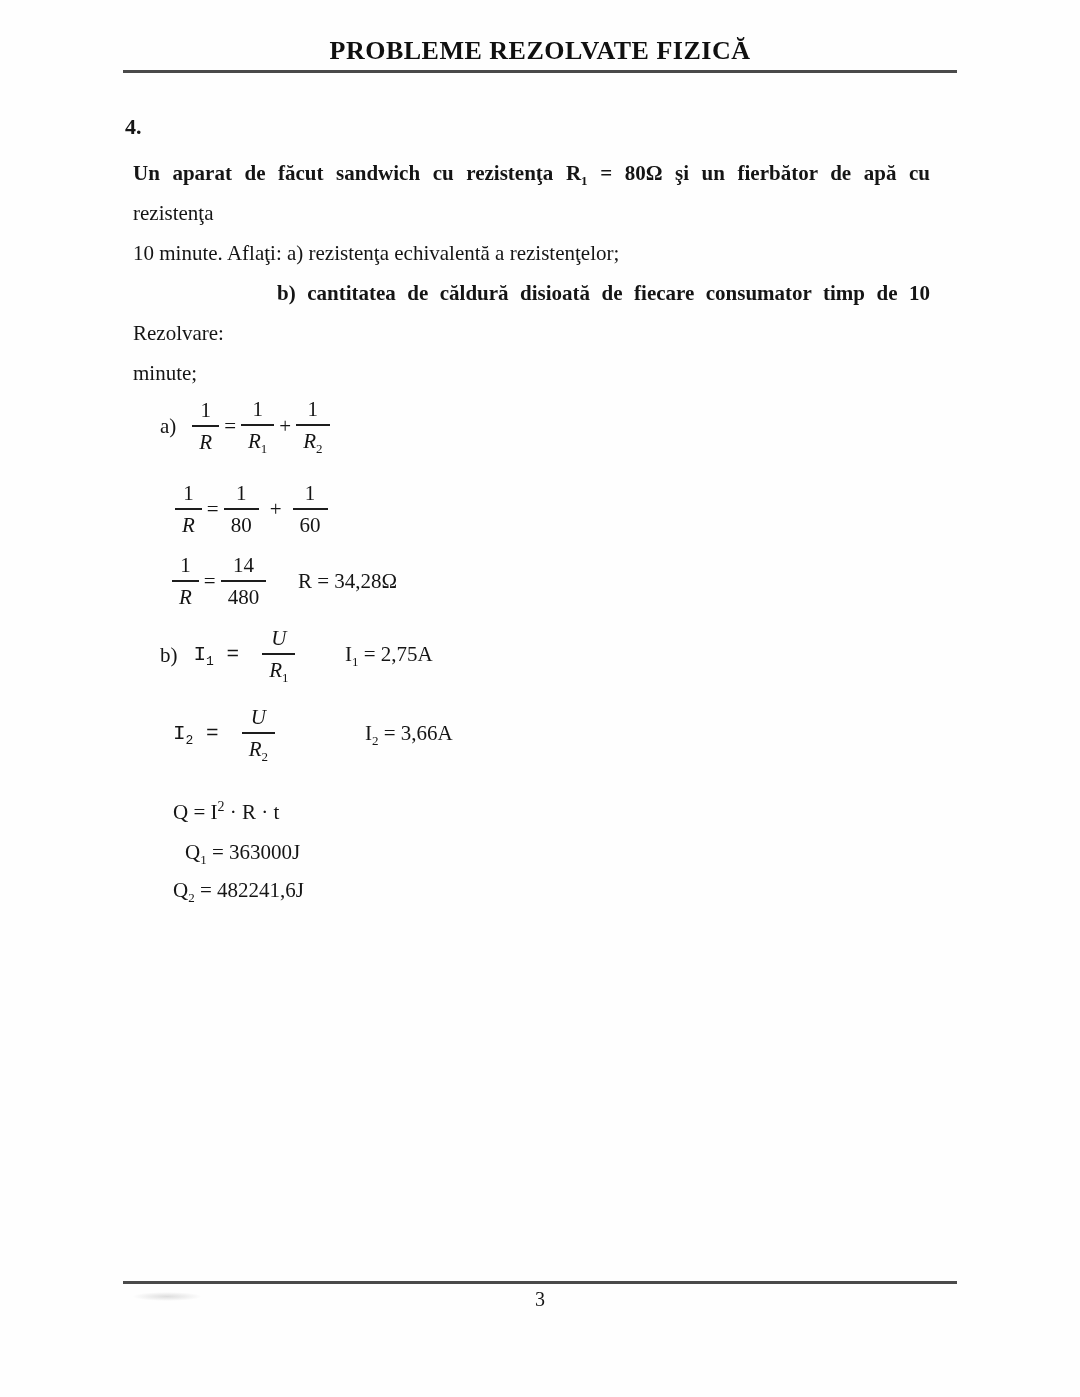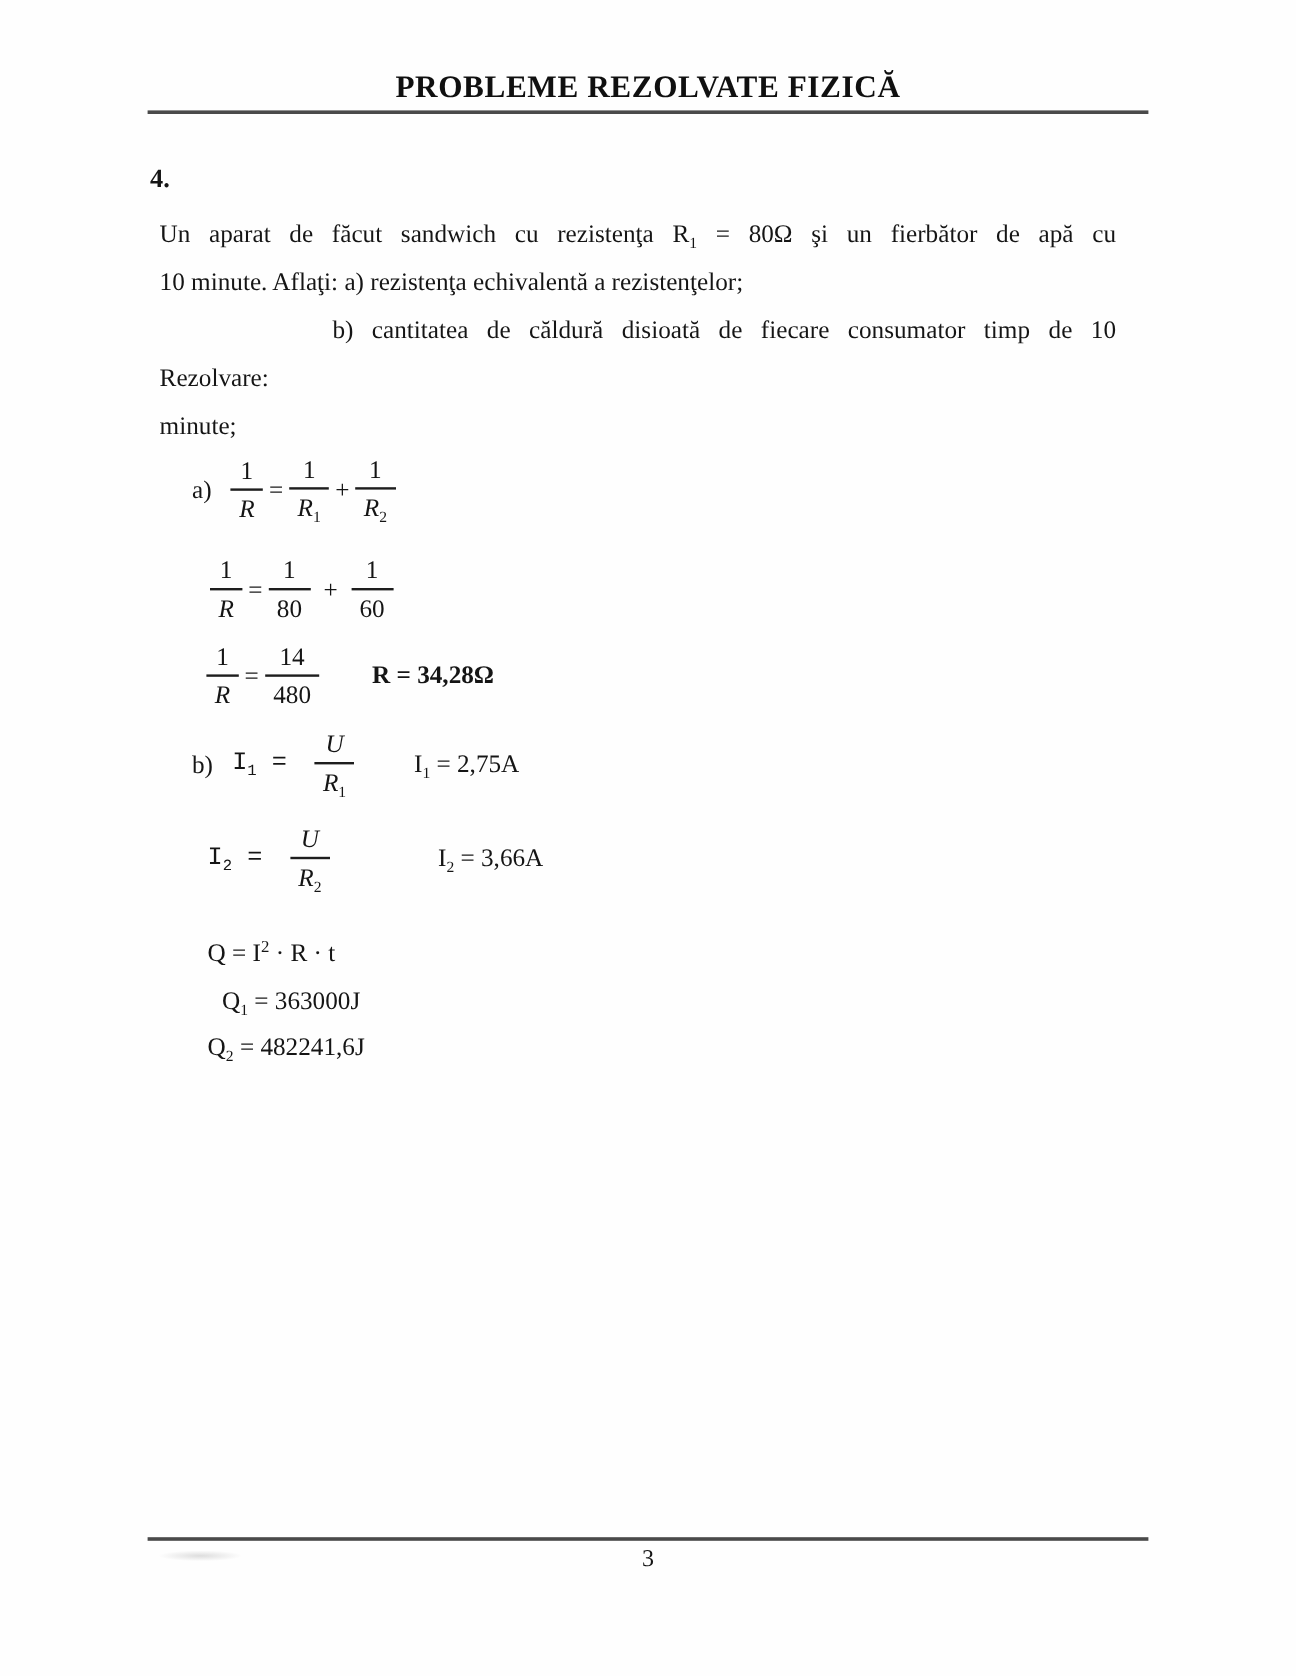--- a/index.html
+++ b/index.html
@@ -7,21 +7,21 @@
     position: relative;
     width: 1080px;
     height: 1397px;
     background: #fefefe;
     font-family: "Liberation Serif", "DejaVu Serif", serif;
     color: #151515;
     overflow: hidden;
   }
 
   
-  .header { padding-top: 58px; }
+  .header { padding-top: 36px; }
   .header-title {
     text-align: center;
     font-size: 26px;
     font-weight: bold;
     line-height: 30px;
     letter-spacing: 0.5px;
     color: #101010;
   }
   .rule {
     margin-left: 123px;
@@ -40,21 +40,21 @@
   }
 
   
   .content {
     margin-left: 133px;
     width: 797px;
     margin-top: 12px;
     font-size: 21px;
   }
   .tline { line-height: 40px; white-space: normal; }
-  .just { text-align: justify; text-align-last: justify; }
+  .just { text-align: justify; text-align-last: justify; font-weight: bold; }
   .indent-b { margin-left: 144px; width: 653px; }
 
   sub.ss { font-size: 13px; line-height: 1; vertical-align: -5px; }
   sup.sp { font-size: 14px; line-height: 1; vertical-align: 8px; }
 
   
   .eqrow {
     display: flex;
     align-items: center;
     position: relative;
@@ -75,21 +75,21 @@
     white-space: nowrap;
   }
   .row-a   { margin: 4px 0 0 27px; }
   .row-2   { margin: 26px 0 0 42px; }
   .row-3   { margin: 16px 0 0 39px; }
   .row-b   { margin: 17px 0 0 27px; }
   .row-i2  { margin: 21px 0 0 40px; }
   .row-q   { margin: 35px 0 0 40px; line-height: 28px; }
   .row-q1  { margin: 12px 0 0 52px; line-height: 28px; }
   .row-q2  { margin: 10px 0 0 40px; line-height: 28px; }
-  .row-3 .eq-result  { left: 138px; font-weight: bold; }
+  .row-3 .eq-result  { left: 126px; }
   .row-b .eq-result  { left: 185px; }
   .row-i2 .eq-result { left: 160px; margin-left: 32px; }
 
   
   .footer-rule { position: absolute; left: 123px; top: 1281px; width: 834px; height: 3px; background: #4a4a4a; }
   .page-number { position: absolute; top: 1286px; left: 0; width: 100%; text-align: center; font-size: 20px; line-height: 26px; }
   .smudge { position: absolute; left: 132px; top: 1292px; width: 70px; height: 9px;
             background: radial-gradient(ellipse at center, rgba(160,160,160,0.35), rgba(255,255,255,0) 70%); }
 </style>
 </head>
@@ -101,20 +101,21 @@
     <div class="header-title">PROBLEME REZOLVATE FIZICĂ</div>
     <div class="rule"></div>
   </div>
 
   <div class="problem-number">4.</div>
 
   <div class="content">
 
     <div class="tline just"><span>Un aparat de făcut sandwich cu rezistenţa R</span><sub class="ss">1</sub><span> = 80Ω şi un fierbător de apă cu</span></div>
 
+    <div class="tline">rezistenţa</div>
 
 
     <div class="tline">10 minute. Aflaţi: a) rezistenţa echivalentă a rezistenţelor;</div>
 
     <div class="tline just indent-b">b) cantitatea de căldură disioată de fiecare consumator timp de 10</div>
 
     <div class="tline">Rezolvare:</div>
 
     <div class="tline">minute;</div>
 

